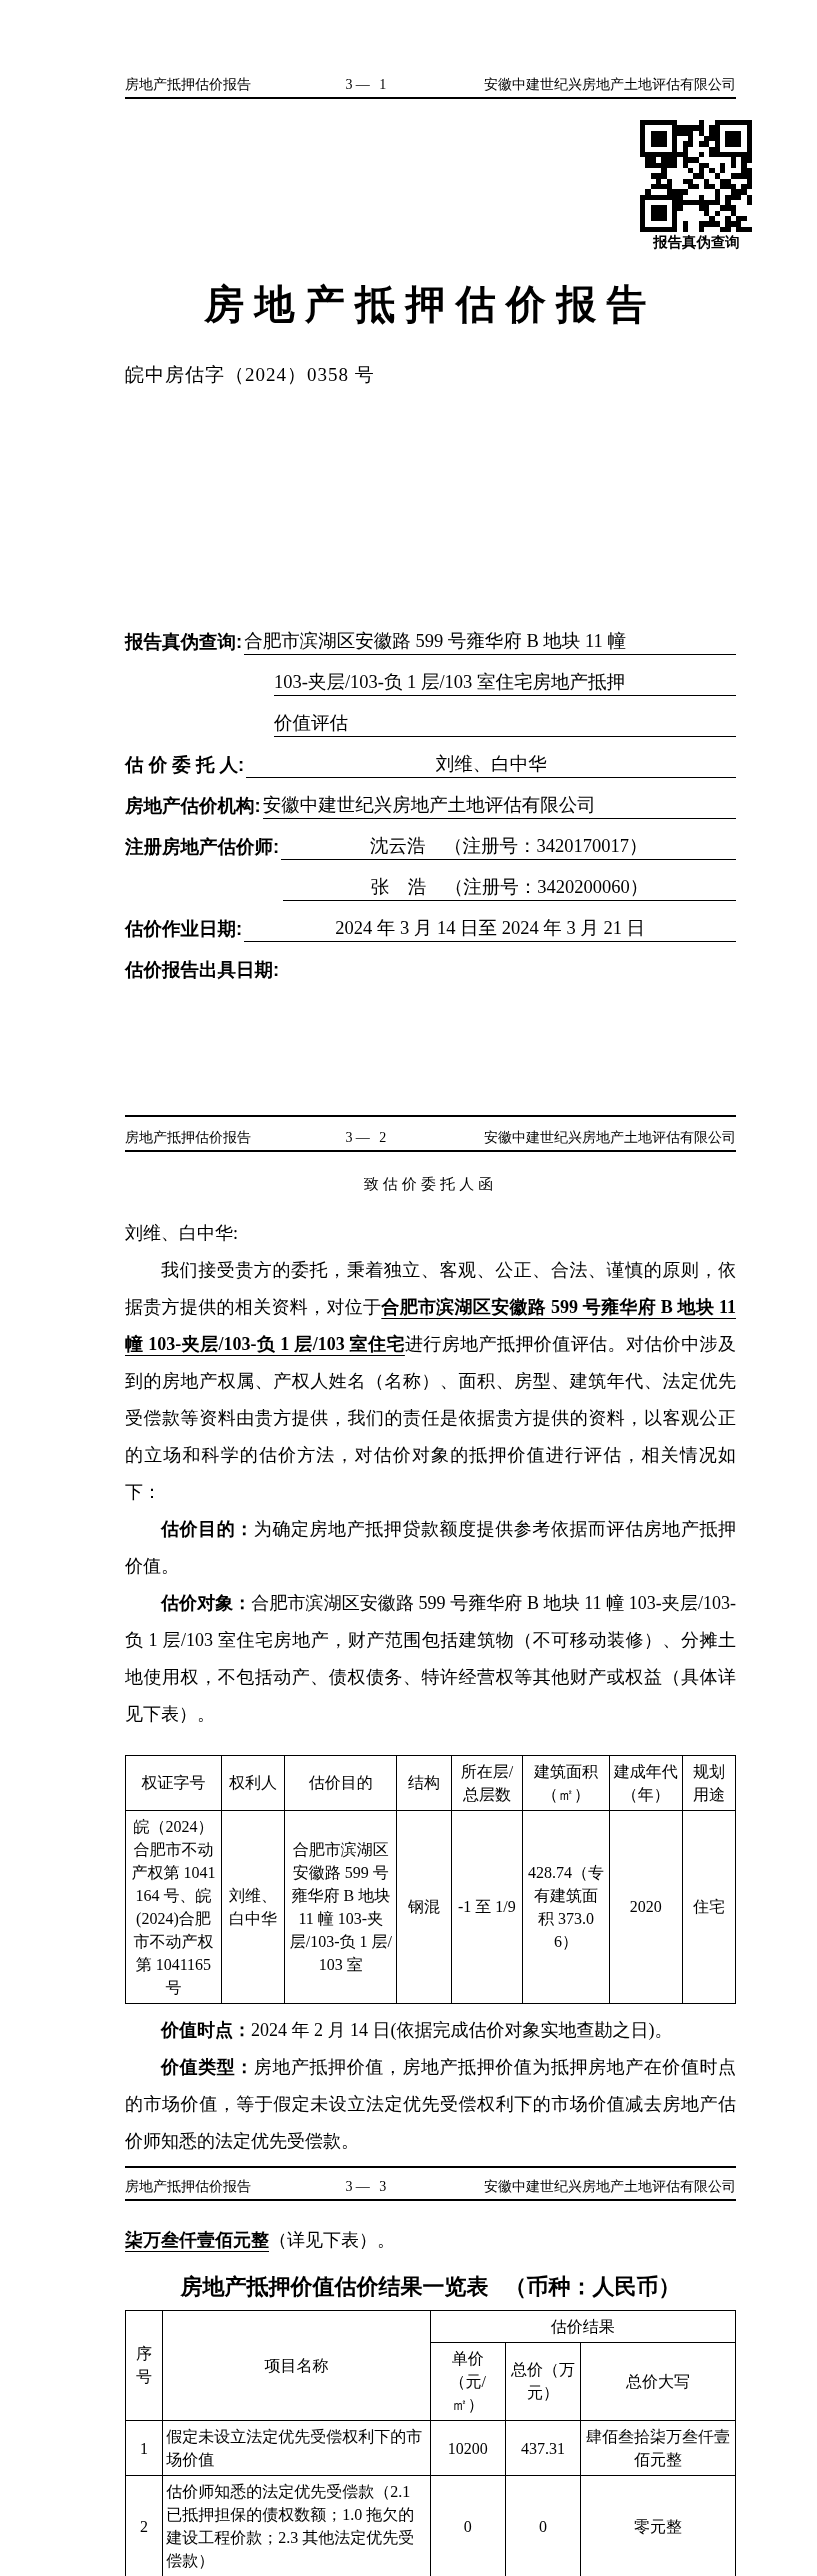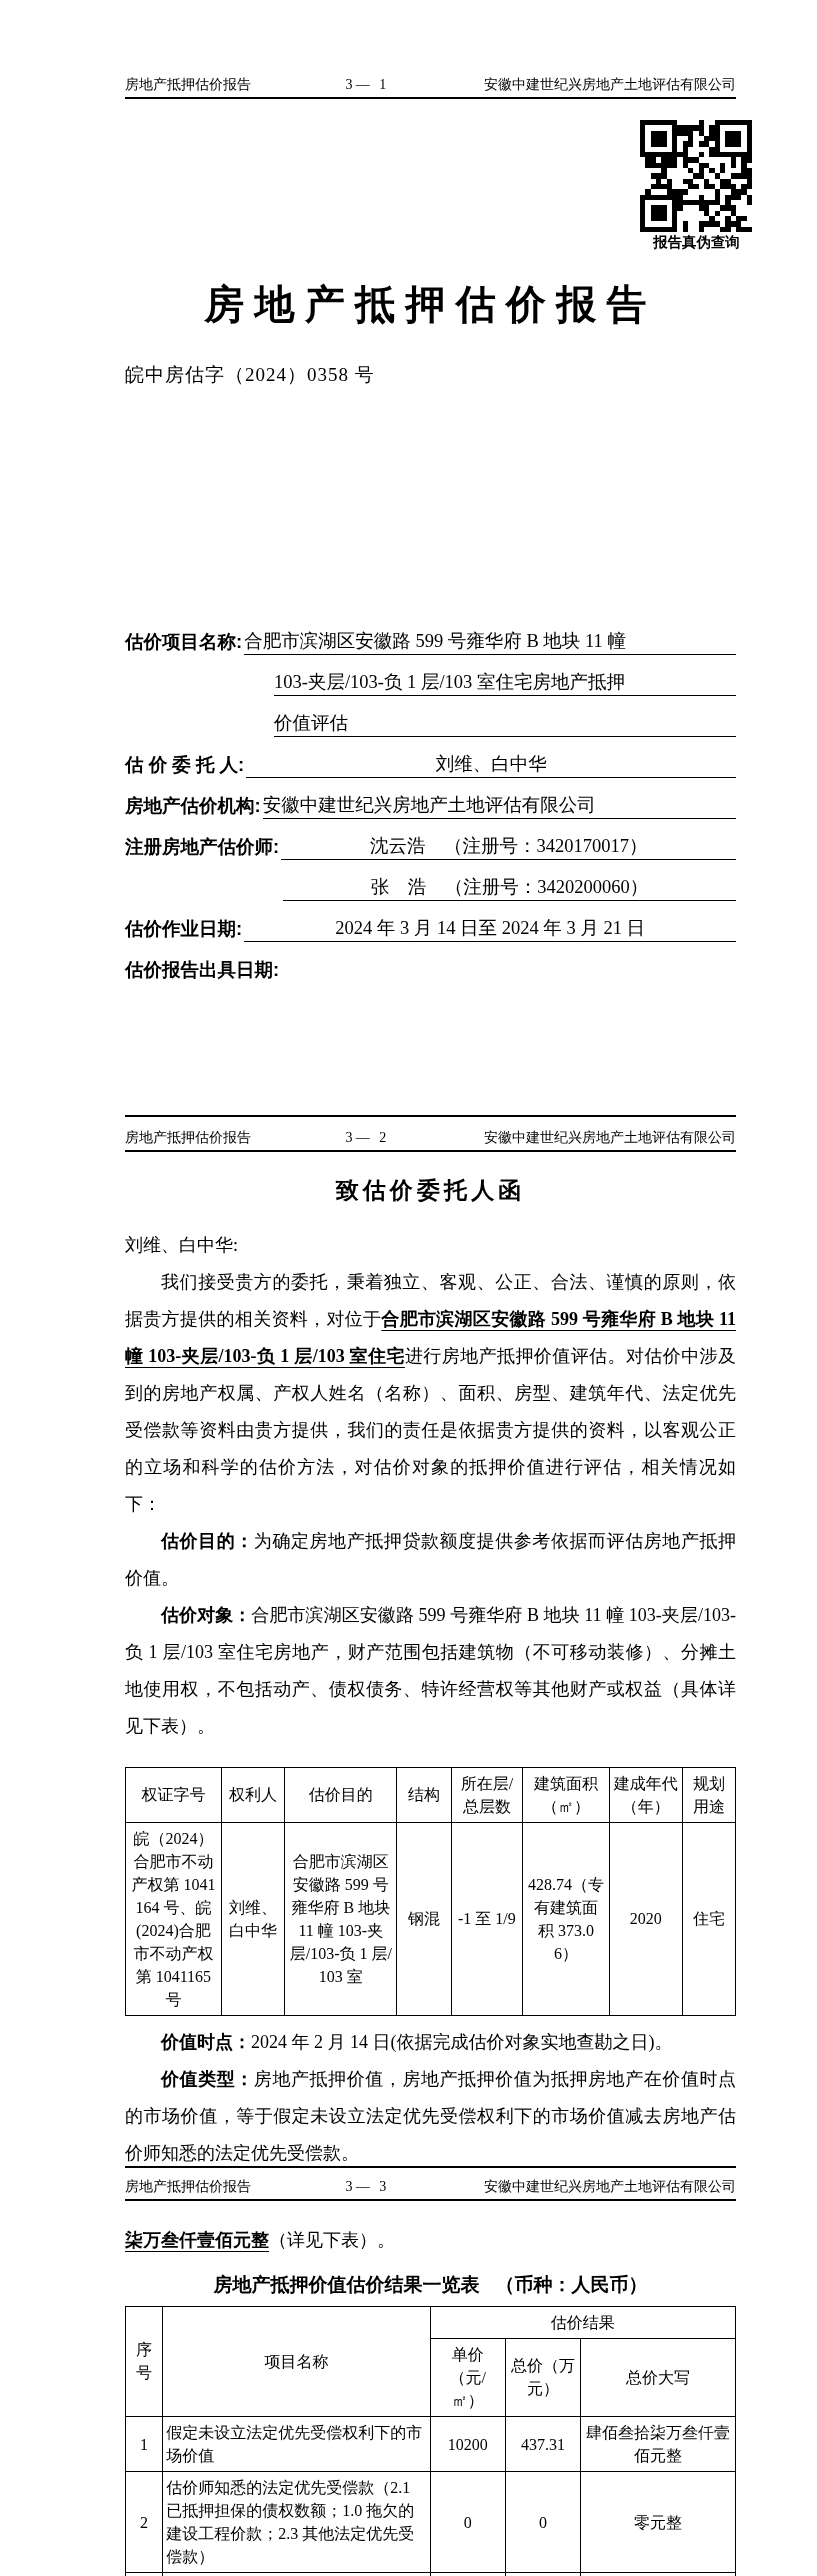--- a/index.html
+++ b/index.html
@@ -23,33 +23,33 @@
   .fields{position:absolute;left:125px;top:630px;width:611px;font-size:18.5px;}
   .frow{display:flex;height:41px;align-items:flex-start;}
   .flabel{font-family:"Liberation Sans",sans-serif;font-weight:bold;white-space:nowrap;padding-right:2.1px;line-height:23px;}
   .fval{flex:1;border-bottom:1.5px solid #000;line-height:23px;padding-bottom:1px;}
   .fsp1{width:149px;}
   .fsp2{width:158px;}
   .tc{text-align:center;}
 
   
   .content{position:absolute;left:125px;width:611px;}
-  .letter-title{font-size:23px;font-weight:bold;font-family:"Liberation Sans",sans-serif;text-align:center;letter-spacing:4.1px;margin:0 0 20.6px 0;}
+  .letter-title{font-size:15px;font-weight:normal;font-family:"Liberation Sans",sans-serif;text-align:center;letter-spacing:4.1px;margin:0 0 20.6px 0;}
   .lt p{margin:0;font-size:18px;line-height:37px;text-align:justify;}
   .lt p.ind{text-indent:2em;}
   .blabel{font-family:"Liberation Sans",sans-serif;font-weight:bold;}
   .bu{font-weight:bold;text-decoration:underline;text-decoration-thickness:1px;text-underline-offset:4.6px;}
 
   table{border-collapse:collapse;table-layout:fixed;width:611px;}
   td,th{border:1.3px solid #000;font-weight:normal;font-size:16px;line-height:23px;text-align:center;vertical-align:middle;padding:4.1px 3.1px;word-break:break-all;}
   #t1{margin-top:22px;margin-bottom:8.2px;}
   #t1 th{height:36px;}
   .t1c0{width:15.7%}.t1c1{width:10.4%}.t1c2{width:18.4%}.t1c3{width:8.9%}.t1c4{width:11.7%}.t1c5{width:14.2%}.t1c6{width:12%}.t1c7{width:8.7%}
 
-  .t2-title{display:flex;justify-content:center;gap:16px;font-size:19px;font-family:"Liberation Sans",sans-serif;font-weight:bold;margin:13.4px 0 7.2px 0;}
+  .t2-title{display:flex;justify-content:center;gap:16px;font-size:22px;font-family:"Liberation Sans",sans-serif;font-weight:bold;margin:13.4px 0 7.2px 0;}
   .t2c0{width:6.1%}.t2c1{width:43.9%}.t2c2{width:12.3%}.t2c3{width:12.4%}.t2c4{width:25.4%}
   #t2 td.left{text-align:left;}
 </style>
 </head>
 <body>
 
 <div class="page" id="page1">
   <div class="hdr" style="top:77px;">
     <span>房地产抵押估价报告</span>
     <span class="mid">3— 1</span>
@@ -499,21 +499,21 @@
       <div class="qd"></div>
       <div class="qd"></div>
     </div>
   <div class="qr-caption">报告真伪查询</div>
 
   <div class="cover-title">房地产抵押估价报告</div>
   <div class="doc-no">皖中房估字（2024）0358 号</div>
 
   <div class="fields">
     <div class="frow">
-      <span class="flabel">估价项目名称:</span>
+      <span class="flabel">报告真伪查询:</span>
       <span class="fval">合肥市滨湖区安徽路 599 号雍华府 B 地块 11 幢</span>
     </div>
     <div class="frow">
       <span class="fsp1"></span>
       <span class="fval">103-夹层/103-负 1 层/103 室住宅房地产抵押</span>
     </div>
     <div class="frow">
       <span class="fsp1"></span>
       <span class="fval">价值评估</span>
     </div>

